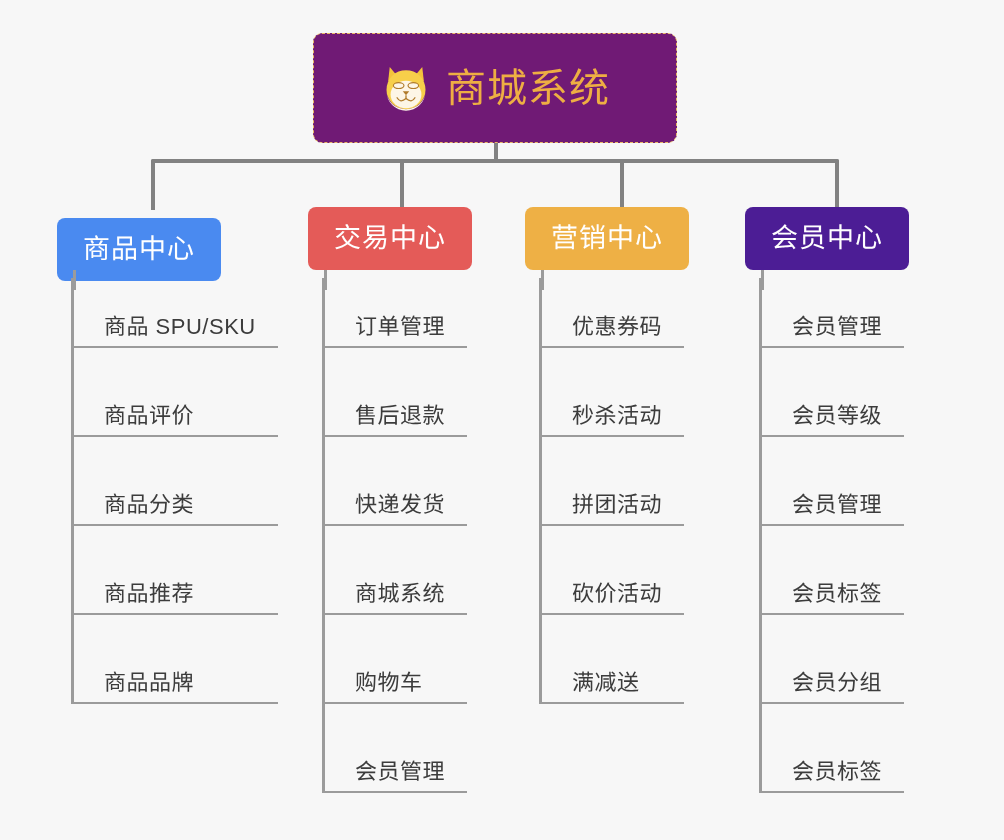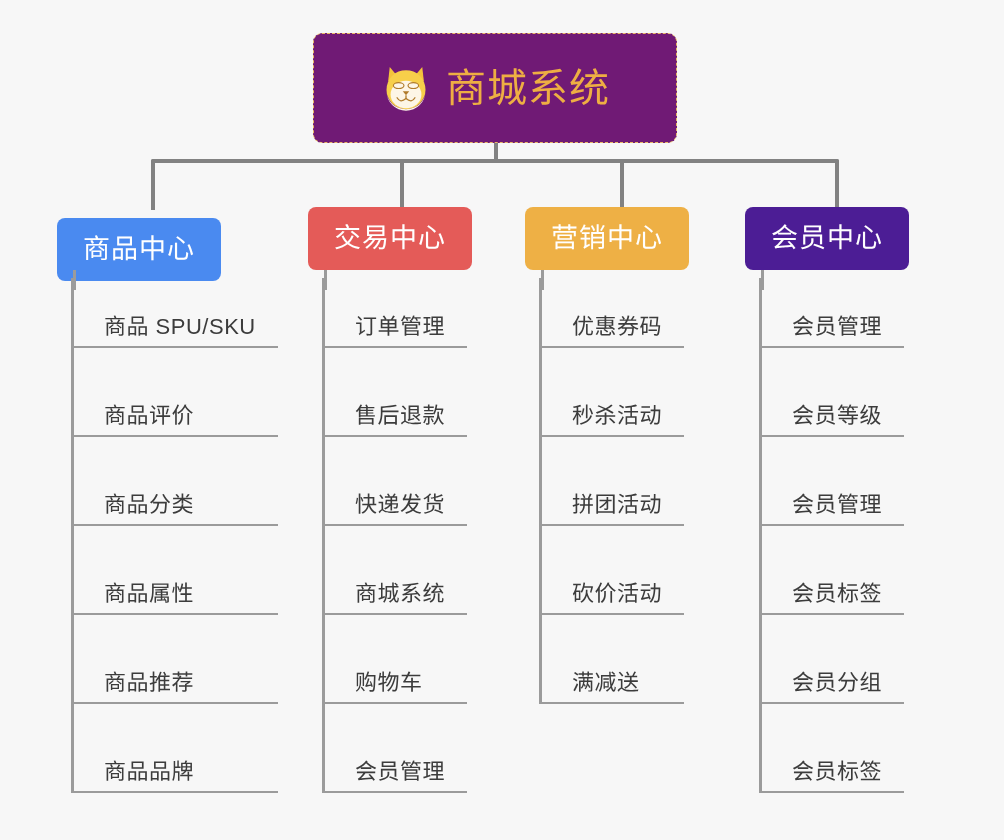--- a/index.html
+++ b/index.html
@@ -203,23 +203,20 @@
       <div class="leaf-item">
           <span class="leaf-label">商品 SPU/SKU</span>
         </div>
       <div class="leaf-item">
           <span class="leaf-label">商品评价</span>
         </div>
       <div class="leaf-item">
           <span class="leaf-label">商品分类</span>
         </div>
       <div class="leaf-item">
-          <span class="leaf-label">商品属性</span>
-        </div>
-      <div class="leaf-item">
           <span class="leaf-label">商品推荐</span>
         </div>
       <div class="leaf-item">
           <span class="leaf-label">商品品牌</span>
         </div>
     </div>
   </div>
 
   <div class="column col-2">
     <div class="cat-header" style="background-color: rgb(228, 91, 88);">

